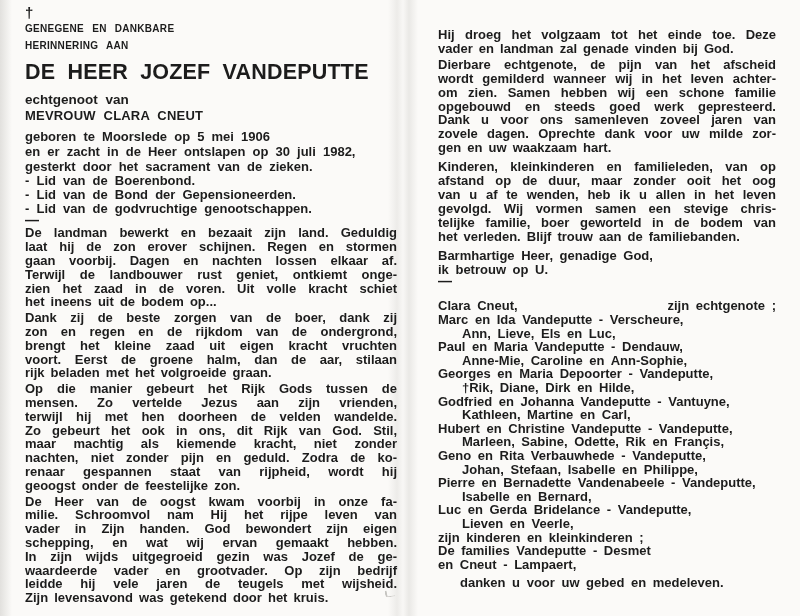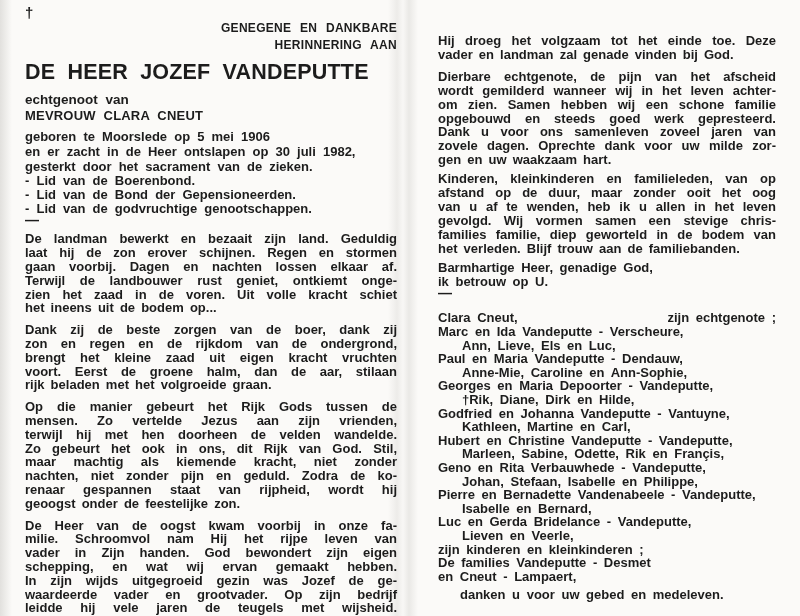--- a/index.html
+++ b/index.html
@@ -24,30 +24,30 @@
   .fold-mark {
     position:absolute; left:385px; top:590px; width:8px; height:6px;
     border-left:2px solid rgba(100,98,92,0.35);
     border-bottom:1px solid rgba(100,98,92,0.3);
     transform:rotate(-8deg); border-radius:0 0 0 3px;
   }
   .left-col  { position:absolute; left:25px;  top:6px;  width:372px; }
   .right-col { position:absolute; left:438px; top:26px; width:338px; }
 
   .cross  { font-size:15px; line-height:14px; }
-  .hdr    { font-size:12px; line-height:17px; letter-spacing:0.3px; word-spacing:5px;text-align:right; }
+  .hdr    { font-size:10px; line-height:17px; letter-spacing:0.3px; word-spacing:5px; }
   .title  { font-size:21.5px; line-height:24px; margin:6px 0 0 0; letter-spacing:0.2px; word-spacing:6px; white-space:nowrap; }
   .sub    { font-size:13.5px; line-height:15px; margin-top:8px; word-spacing:4px; }
   .spouse { font-size:13px;  line-height:17px; word-spacing:4px; letter-spacing:0.2px; }
 
   .vitals  { margin-top:5px; font-size:13px; line-height:15px;   word-spacing:3.5px; }
   .members { font-size:13px; line-height:13.8px; word-spacing:3.5px; }
   .dash    { font-size:14px; line-height:8px; margin-top:1px; letter-spacing:-1px; }
 
-  .par { margin-top:8px; font-size:13px; line-height:13.8px; word-spacing:2.5px; }
+  .par { margin-top:2px; font-size:13px; line-height:13.8px; word-spacing:2.5px; }
   .right-col .par { line-height:13.9px; }
   .par .tline { text-align:justify; text-align-last:justify; }
   .par .tline:last-child { text-align-last:left; }
 
   .prayer { margin-top:5px; font-size:13px; line-height:13.9px; word-spacing:3px; }
 
   .family { margin-top:14px; font-size:13px; line-height:13.6px; word-spacing:3px; }
   .spouse-row { display:flex; justify-content:space-between; }
   .fam-children { padding-left:24px; }
   .right-text { text-align:left; }
@@ -128,21 +128,21 @@
         <div class="tline">opgebouwd en steeds goed werk gepresteerd.</div>
         <div class="tline">Dank u voor ons samenleven zoveel jaren van</div>
         <div class="tline">zovele dagen. Oprechte dank voor uw milde zor-</div>
         <div class="tline">gen en uw waakzaam hart.</div>
       </div>
     <div class="par" style="margin-top:5px">
         <div class="tline">Kinderen, kleinkinderen en familieleden, van op</div>
         <div class="tline">afstand op de duur, maar zonder ooit het oog</div>
         <div class="tline">van u af te wenden, heb ik u allen in het leven</div>
         <div class="tline">gevolgd. Wij vormen samen een stevige chris-</div>
-        <div class="tline">families familie, diep geworteld in de bodem van</div>
+        <div class="tline">telijke familie, boer geworteld in de bodem van</div>
         <div class="tline">het verleden. Blijf trouw aan de familiebanden.</div>
       </div>
     <div class="prayer">
         <div class="tline">Barmhartige Heer, genadige God,</div>
         <div class="tline">ik betrouw op U.</div>
       </div>
     <div class="dash">—</div>
 
     <div class="family">
       <div class="spouse-row">

